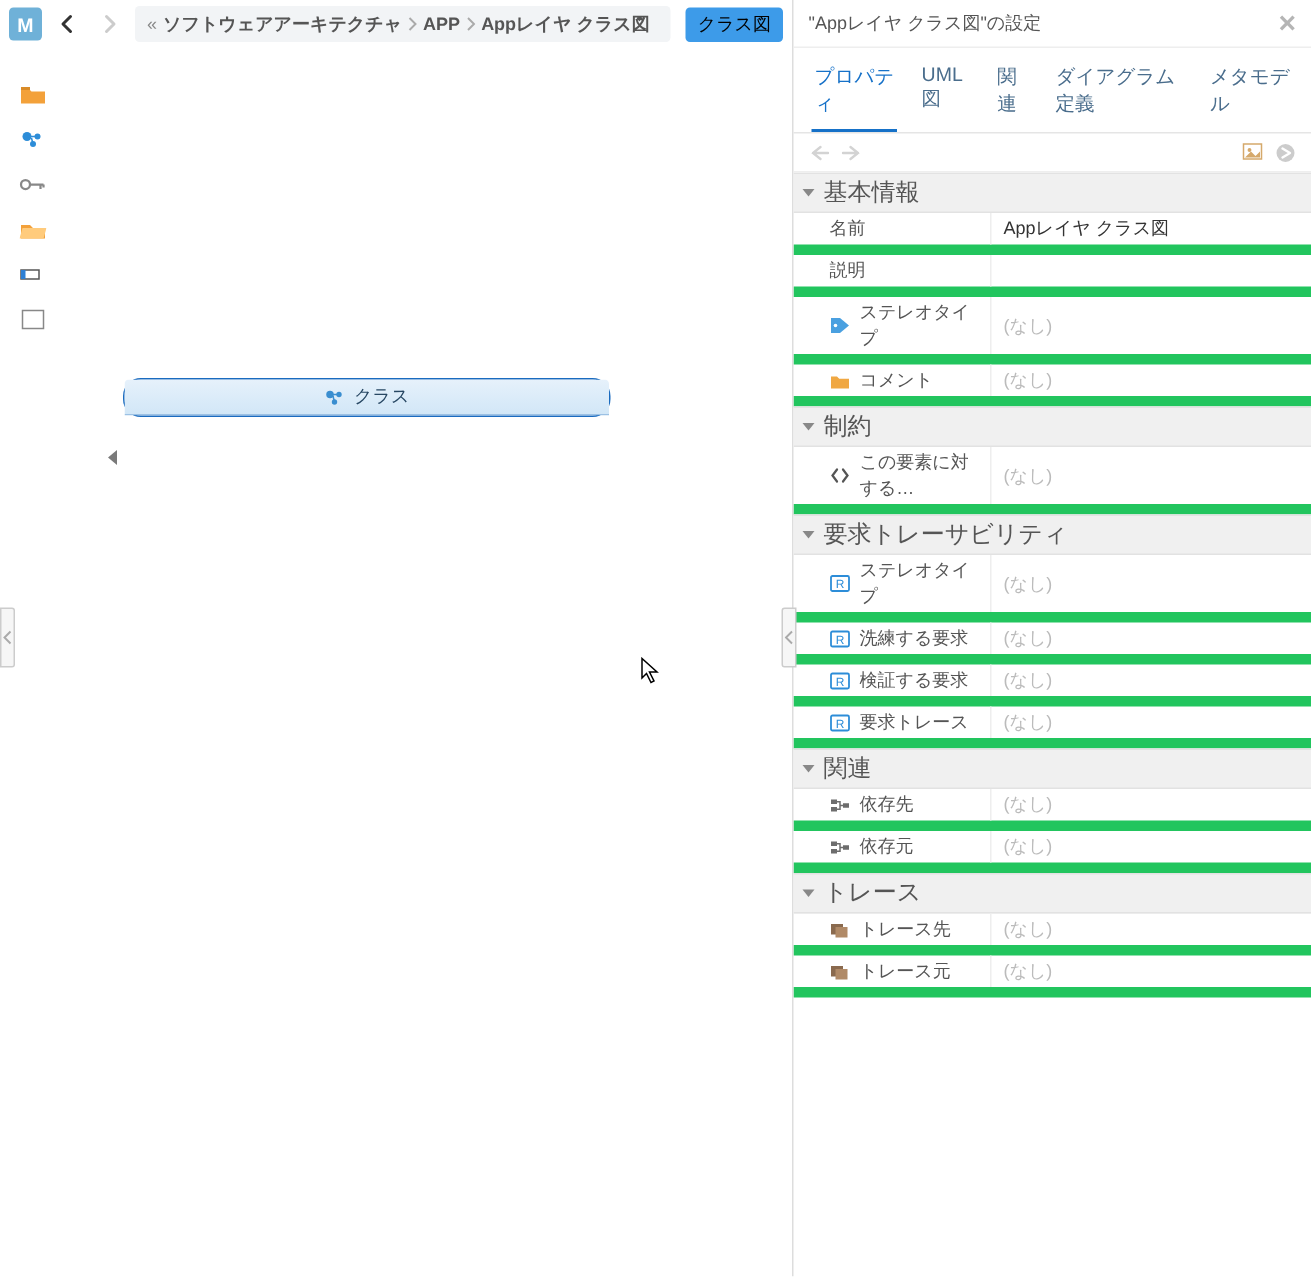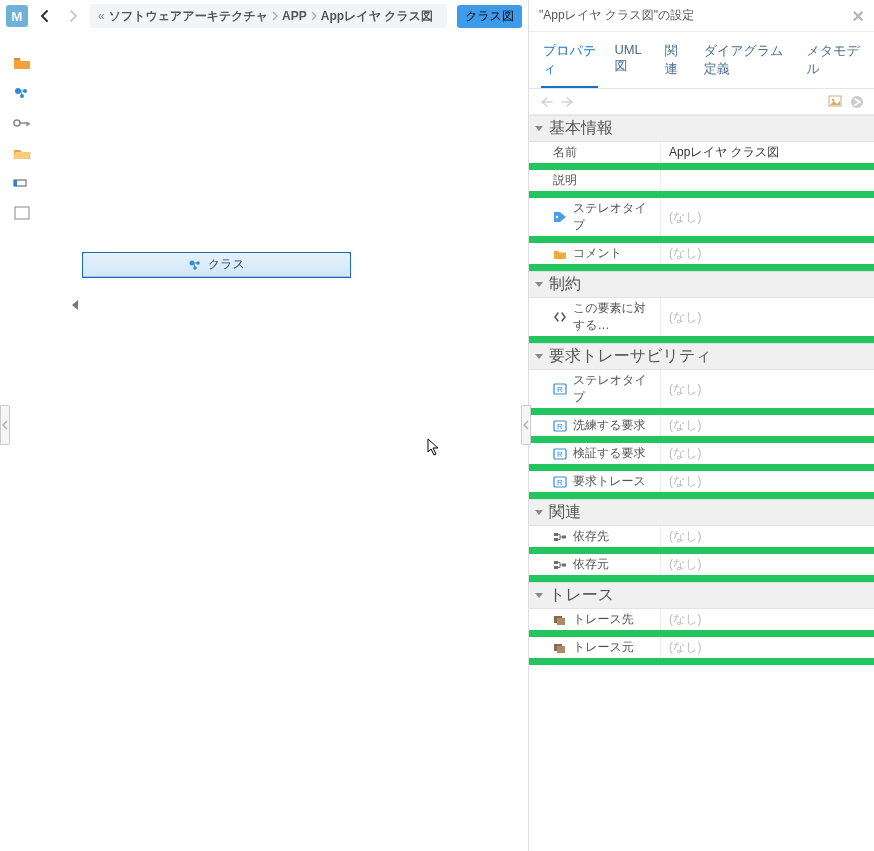--- a/index.html
+++ b/index.html
@@ -59,22 +59,22 @@
     padding: 6px 4px;
   }
   .tool-btn {
     width: 24px; height: 22px; display:flex; align-items:center; justify-content:center;
     cursor: pointer; border-radius: 2px;
   }
 
   
   .canvas { position: relative; flex: 1 1 auto; }
   .class-node {
-    position: absolute; left: 82px; top: 220px; width: 269px;
-    border: 1.5px solid #1a6bbf; border-radius: 0;
+    position: absolute; left: 82px; top: 220px; width: 325px;
+    border: 1.5px solid #1a6bbf; border-radius: 12px;
     background: #fff; box-shadow: 0 0 0 0.5px #84aee0 inset;
     font-size: 12px;
   }
   .class-header {
     background: linear-gradient(#e6f1fb, #d2e7f7);
     border-bottom: 1px solid #9cc1e4;
     padding: 3px 6px; text-align: center; color: #274763;
     display:flex; justify-content:center; align-items:center; gap:6px;
     border-radius: 3px 3px 0 0;
   }

